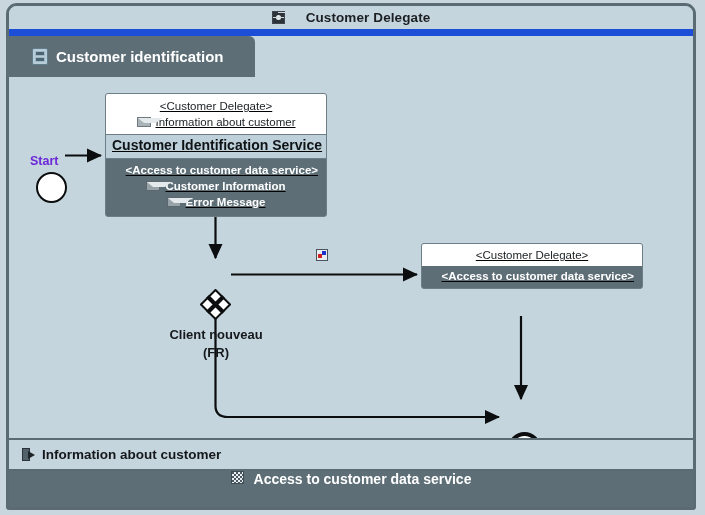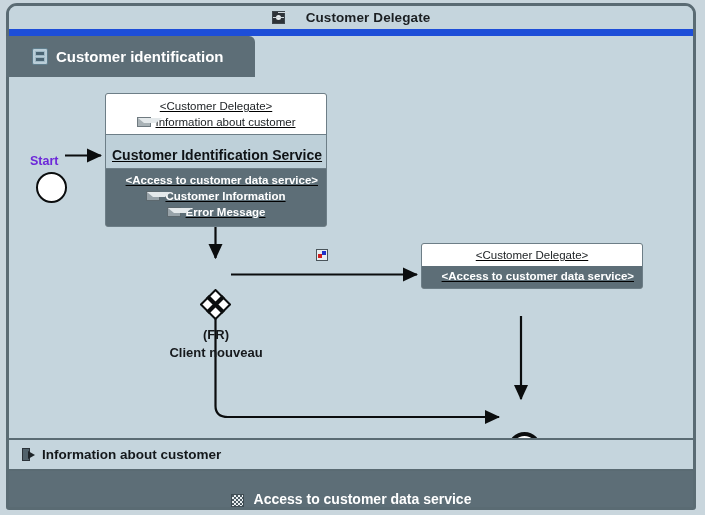--- a/index.html
+++ b/index.html
@@ -176,21 +176,21 @@
     color: #1b1f22;
   }
   .svc-name {
     background: #bed0d9;
     border-top: 1.5px solid #6d7e87;
     border-bottom: 1.5px solid #6d7e87;
     text-align: center;
     font-size: 14px;
     font-weight: bold;
     color: #0f1316;
-    padding: 12px 6px 5px 6px;
+    padding: 2px 6px 5px 6px;
     white-space: nowrap;
   }
   .svc-prov {
     background: #5d6e77;
     padding: 4px 8px 6px 8px;
     text-align: right;
     color: #ffffff;
   }
   .iface-title {
     font-size: 11.5px;
@@ -295,21 +295,21 @@
     border-left: 7px solid #1d2428;
   }
 
   #provided-bar {
     position: absolute;
     left: 0; bottom: 0;
     width: 684px; height: 36px;
     box-sizing: border-box;
     background: #5d6e77;
     display: flex;
-    align-items: flex-end;
+    align-items: flex-start;
     justify-content: center;
     gap: 10px;
   }
   #provided-bar .bar-text {
     font-size: 14px;
     font-weight: bold;
     color: #ffffff;
   }
   .ico-provided {
     width: 13px; height: 13px;
@@ -376,22 +376,22 @@
     </div>
     <div id="corner-badge"></div>
 
     <div id="gateway">
       <svg width="31" height="31" viewBox="0 0 31 31">
         <polygon points="15.5,1 30,15.5 15.5,30 1,15.5" fill="#ffffff" stroke="#0b0d0e" stroke-width="2"></polygon>
         <path d="M 7.5 7.5 L 23.5 23.5 M 23.5 7.5 L 7.5 23.5" stroke="#0b0d0e" stroke-width="4.2" stroke-linecap="butt"></path>
       </svg>
     </div>
     <div id="gateway-label">
+      <div>Client nouveau</div>
       <div>(FR)</div>
-      <div>Client nouveau</div>
     </div>
 
     <div class="svc" id="svc-creation" style="left:412px; top:207px; width:222px;">
       <div class="svc-req" style="padding:4px 8px 3px 8px;">
         <div class="iface-title">&lt;Customer Delegate&gt;</div>
       </div>
       <div class="svc-prov" style="padding:3px 8px 4px 8px;">
         <div class="iface-title">&lt;Access to customer data service&gt;</div>
       </div>
     </div>

